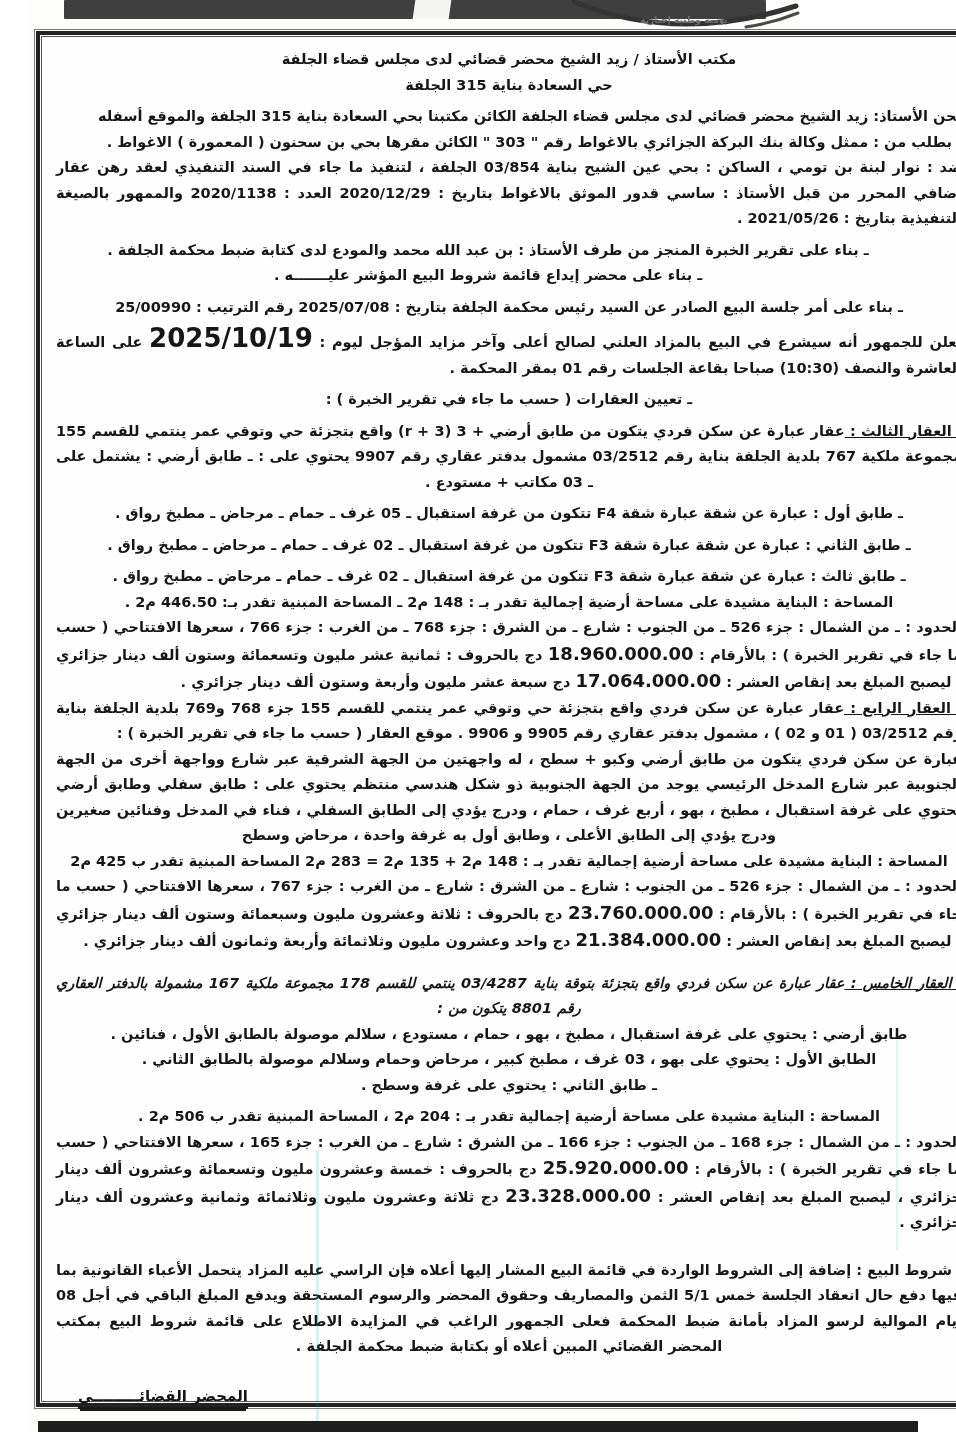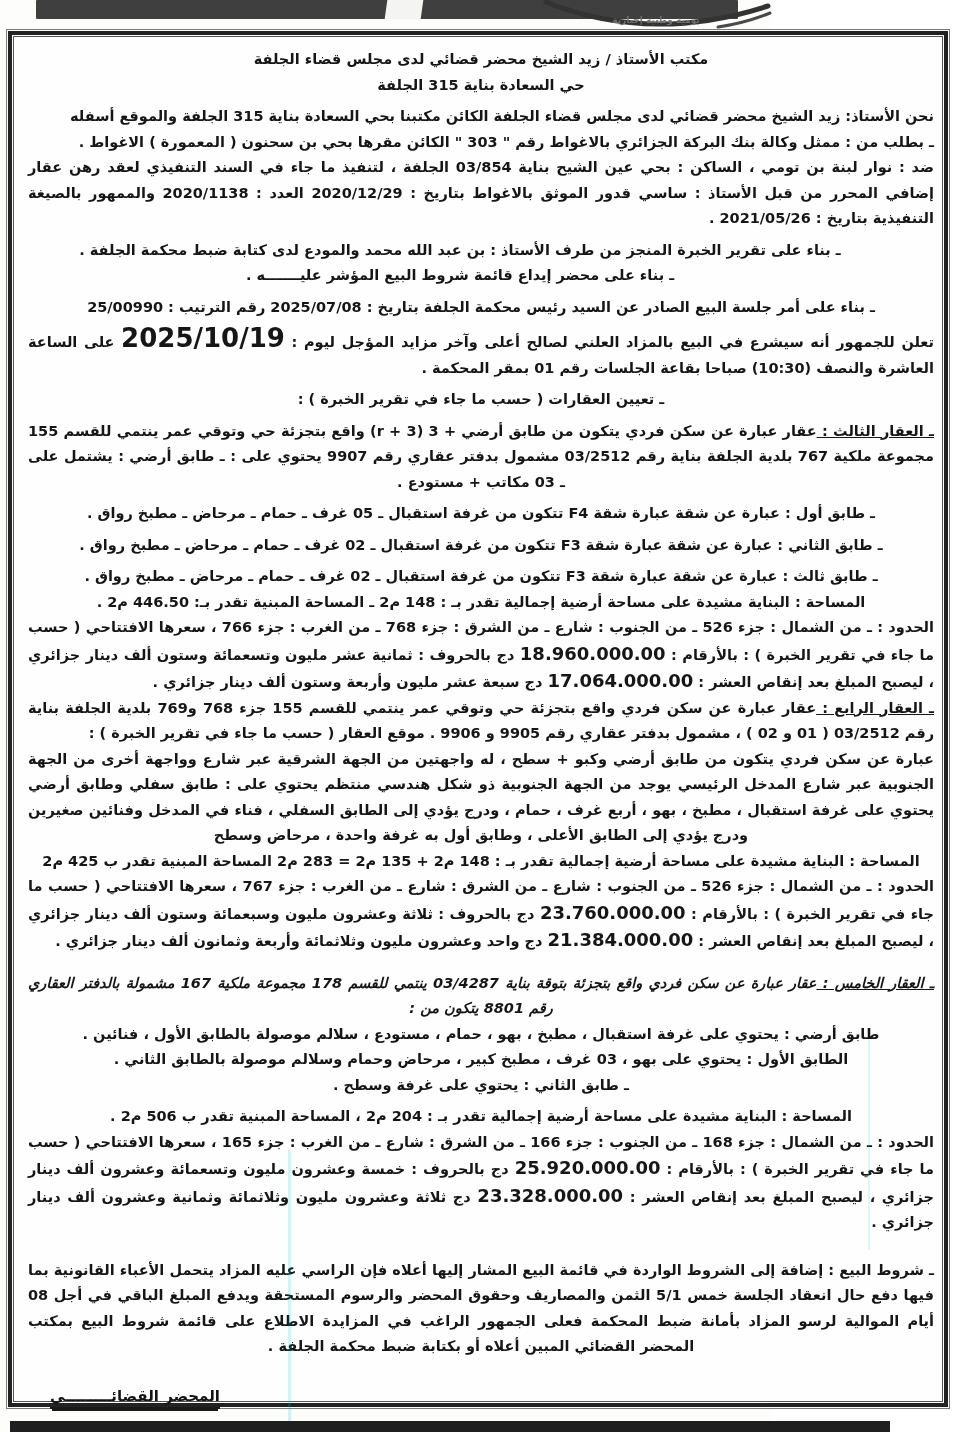--- a/index.html
+++ b/index.html
@@ -1,19 +1,19 @@
 <!DOCTYPE html>
 <html lang="ar"><head>
 <meta charset="utf-8">
 <style>
   html,body{margin:0;padding:0;width:956px;height:1432px;background:#ffffff;overflow:hidden;}
   *{box-sizing:border-box;}
   body{font-family:"DejaVu Sans",sans-serif;color:#141414;-webkit-font-smoothing:antialiased;}
 
-  .page{position:relative;width:772px;height:1432px;background:#fdfdfc;}
+  .page{position:relative;width:772px;height:1432px;background:#fdfdfc;margin-left:28px;}
 
   
   .mast-bar{position:absolute;top:0;left:36px;width:702px;height:19px;background:#3f3f3f;border-radius:1px;}
   .mast-notch{position:absolute;top:0;left:386px;width:36px;height:19px;background:#f4f4f2;transform:skewX(-8deg);}
   .mast-swoosh{position:absolute;top:0;right:0;width:232px;height:36px;}
   .mast-tagline{position:absolute;top:15px;right:6px;width:220px;text-align:center;font-size:9px;font-weight:700;color:#6f6f6f;letter-spacing:1px;filter:blur(.4px);direction:rtl;}
 
   
   .frame{position:absolute;top:31px;left:8px;width:940px;height:1376px;border:4px solid #232323;outline:1px solid #7a7a7a;outline-offset:1px;background:#fefefe;}
   .frame-inner{position:absolute;inset:1px;border:1px solid #555;padding:10px 8px 6px 14px;direction:rtl;}

